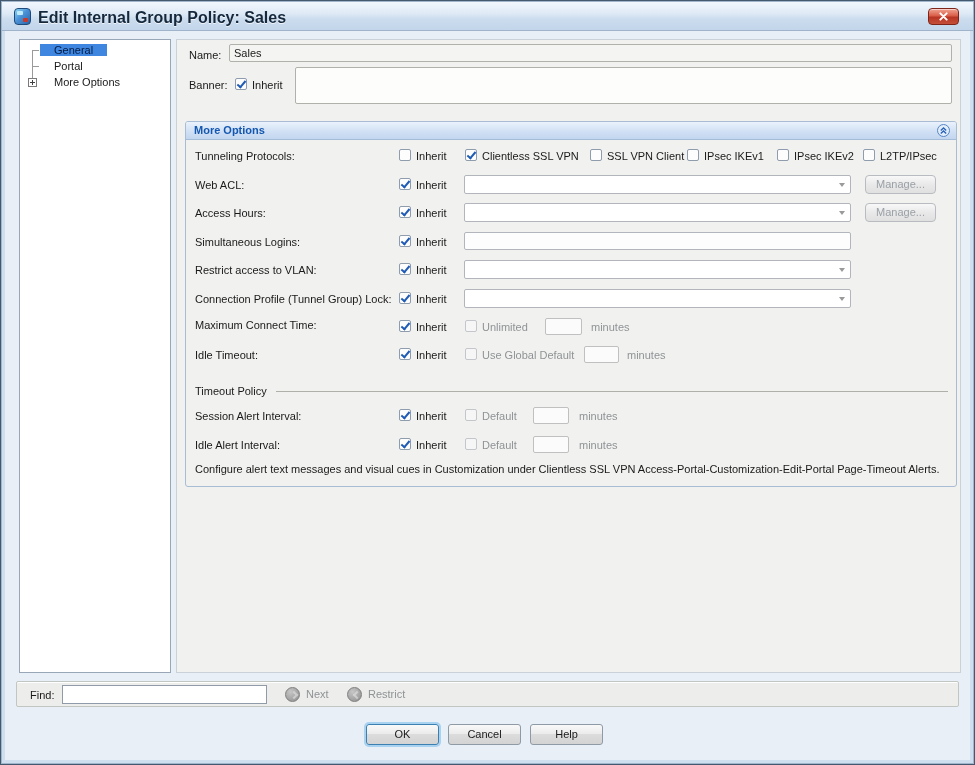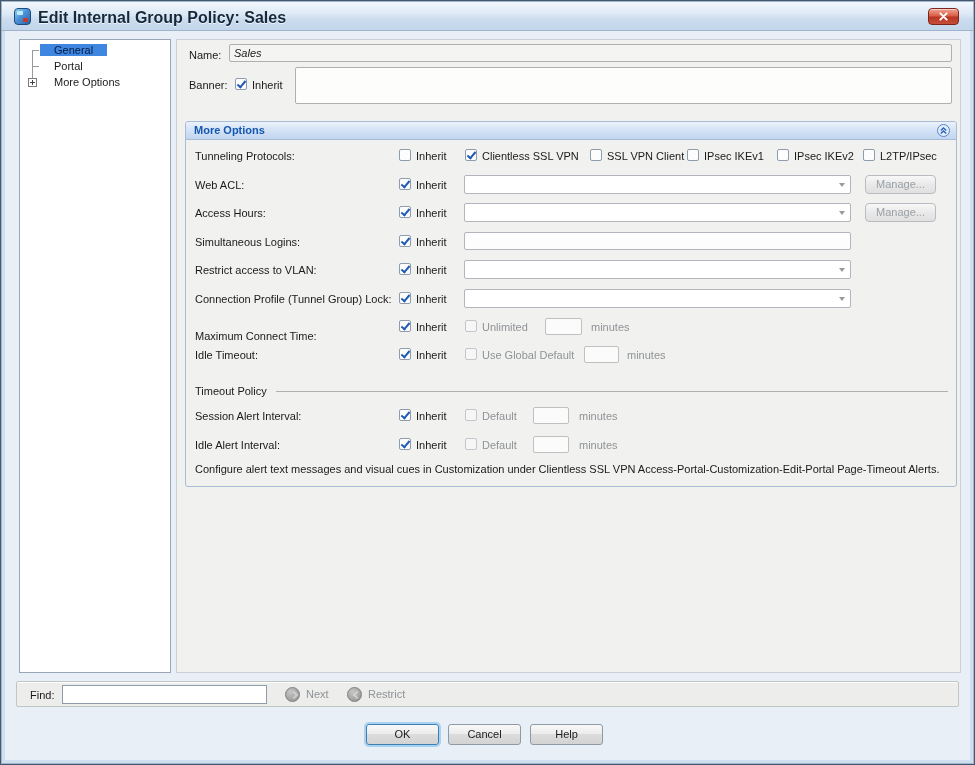--- a/index.html
+++ b/index.html
@@ -53,21 +53,21 @@
   
   .main-panel {
     position:absolute; left:175px; top:38px; width:785px; height:634px;
     background:#f1f1ef; border:1px solid #ccd1d7; font-size:11px; color:#1a1a1a;
   }
   .flabel { position:absolute; height:14px; line-height:14px; white-space:nowrap; }
   .field {
     position:absolute; background:#fdfdfc; border:1px solid #b1b1ac; border-radius:2px;
     font-size:11px; line-height:16px; padding:0 4px; color:#1a1a1a;
   }
-  .field.readonly { background:#f4f4f2;font-style:italic; }
+  .field.readonly { background:#f4f4f2; }
   
   .cb {
     position:absolute; width:12px; height:12px; border:1px solid #8e9cae;
     background:#fdfdfd; border-radius:2px;
   }
   .cb.checked::after {
     content:""; position:absolute; left:3px; top:0px; width:3px; height:7px;
     border:solid #1f5bb5; border-width:0 2px 2px 0; transform:rotate(40deg);
   }
   .cb.disabled { border-color:#c3c6ca; background:#f6f6f6; }
@@ -246,21 +246,21 @@
       <div class="grow" style="top:167px">
         <span class="flabel" style="left:9px; top:3px">Connection Profile (Tunnel Group) Lock:</span>
         <span class="cb checked" style="left:213px; top:3px"></span>
         <span class="cb-label" style="left:230px; top:3px">Inherit</span>
         <div class="combo" style="left:278px; top:0; width:387px">
             <span class="arrow"></span>
           </div>
       </div>
 
       <div class="grow" style="top:196px">
-        <span class="flabel" style="left:9px; top:11px">Maximum Connect Time:</span>
+        <span class="flabel" style="left:9px; top:0">Maximum Connect Time:</span>
         <span class="cb checked" style="left:213px; top:2px"></span>
         <span class="cb-label" style="left:230px; top:2px">Inherit</span>
         <span class="cb disabled" style="left:279px; top:2px"></span>
         <span class="cb-label dim" style="left:296px; top:2px">Unlimited</span>
         <div class="numfield" style="left:359px; top:0; width:37px"></div>
         <span class="cb-label dim" style="left:405px; top:2px">minutes</span>
       </div>
 
       <div class="grow" style="top:224px">
         <span class="flabel" style="left:9px; top:2px">Idle Timeout:</span>

